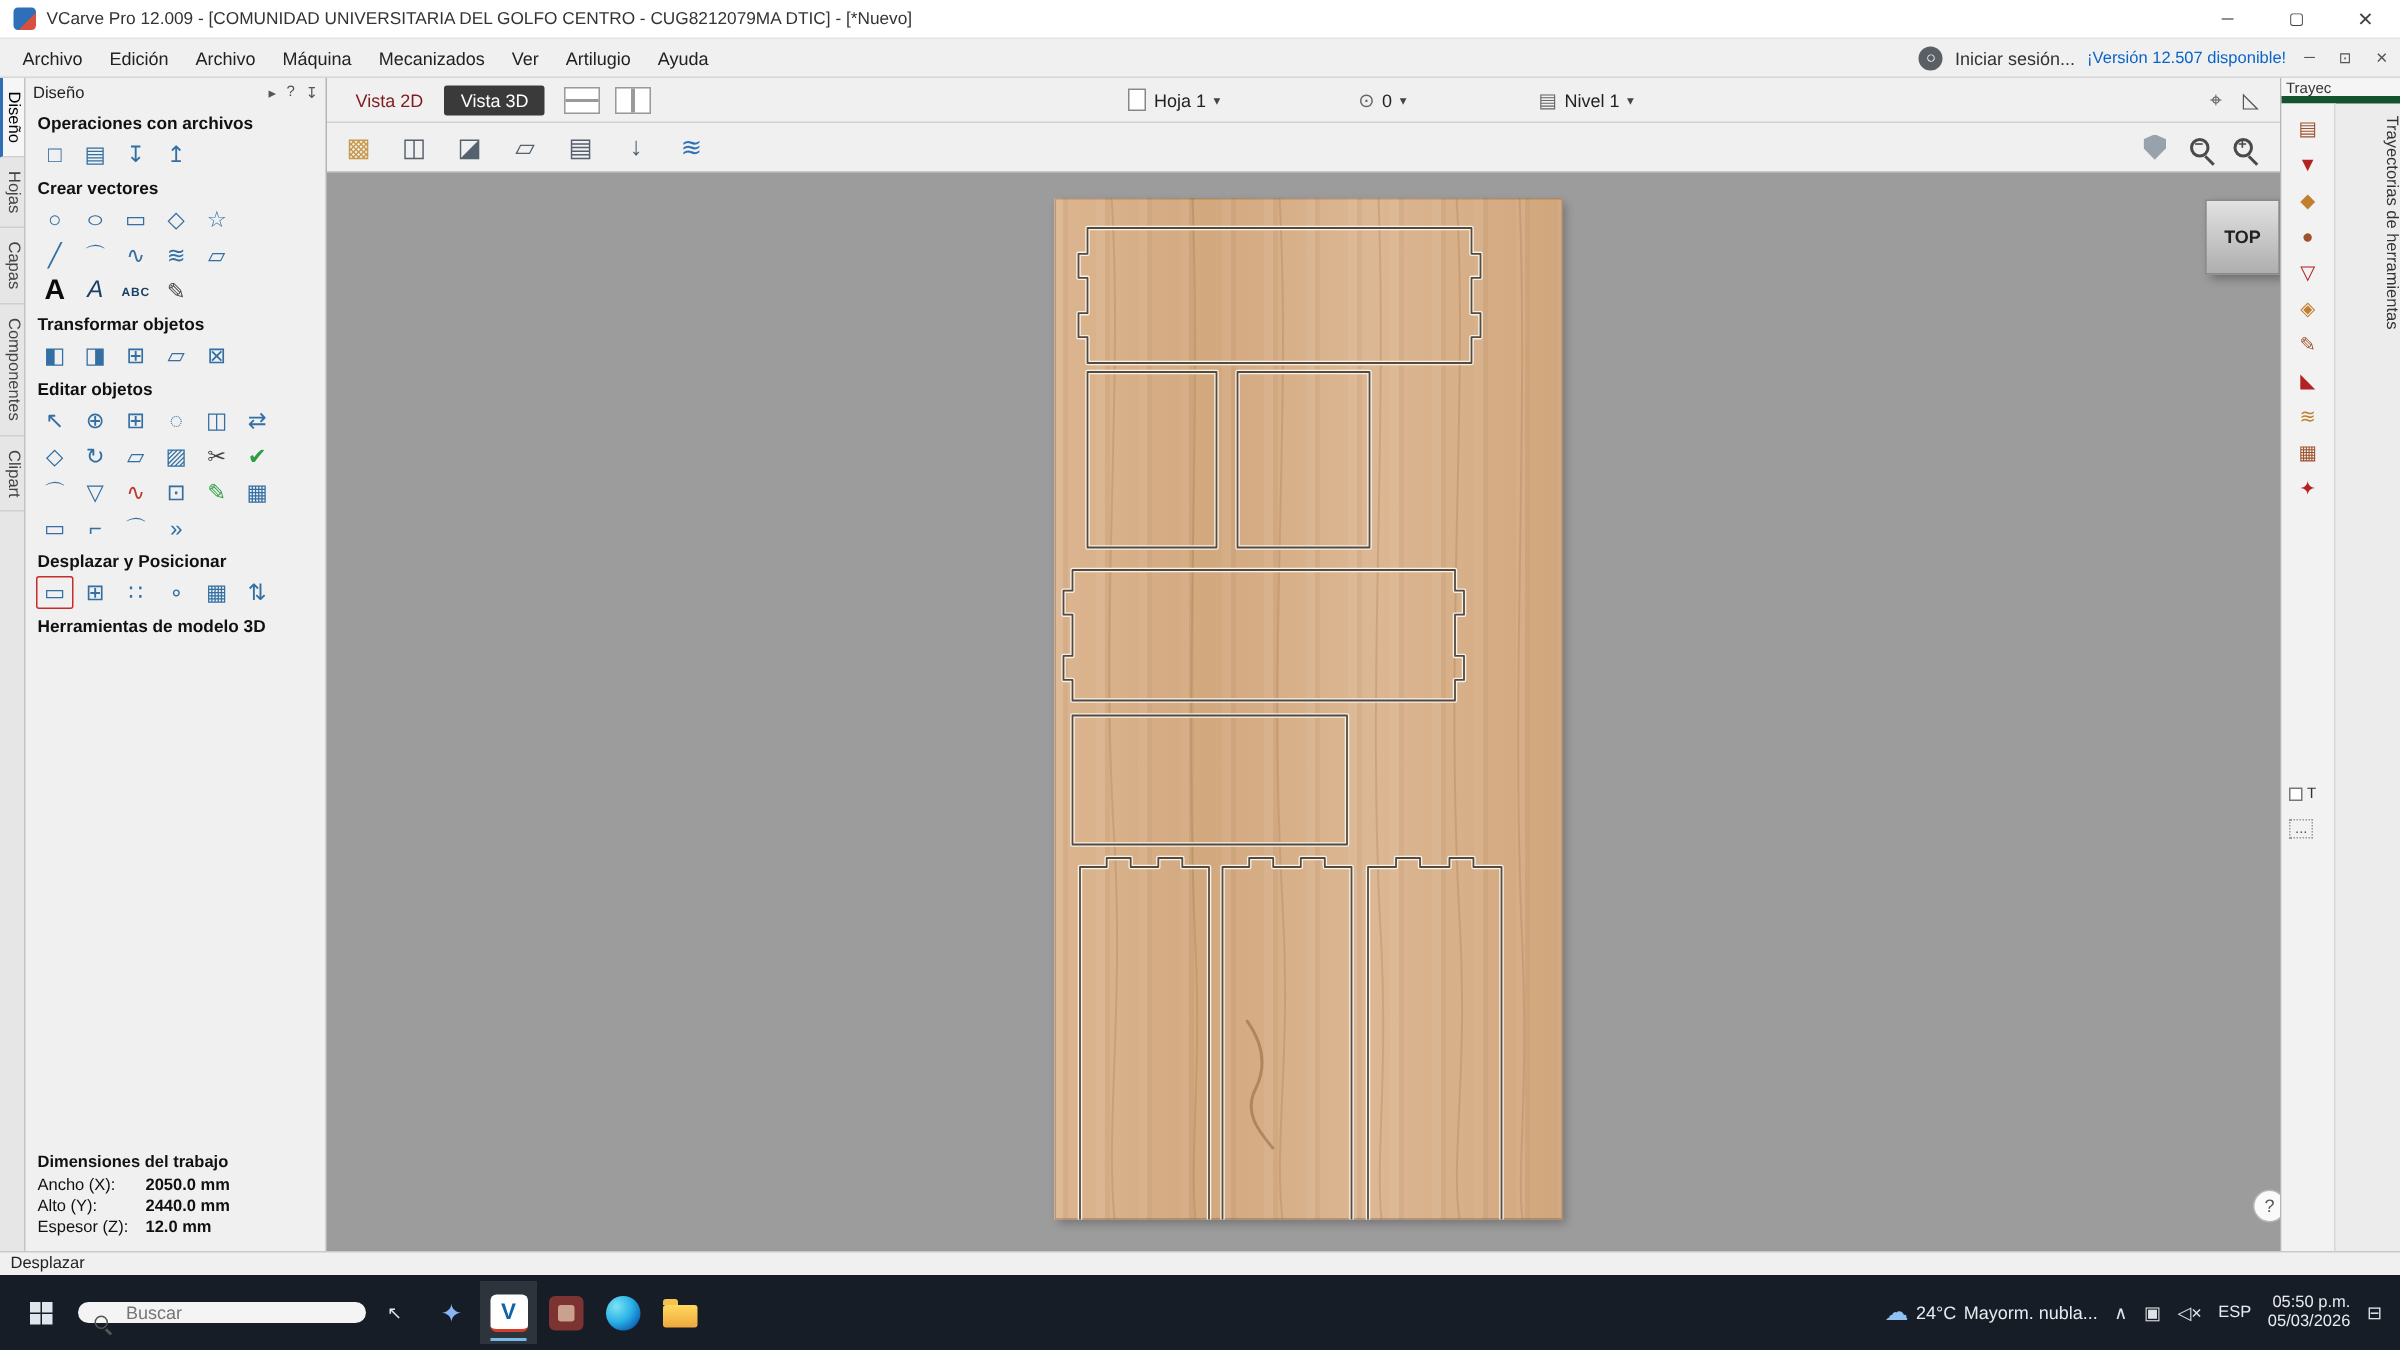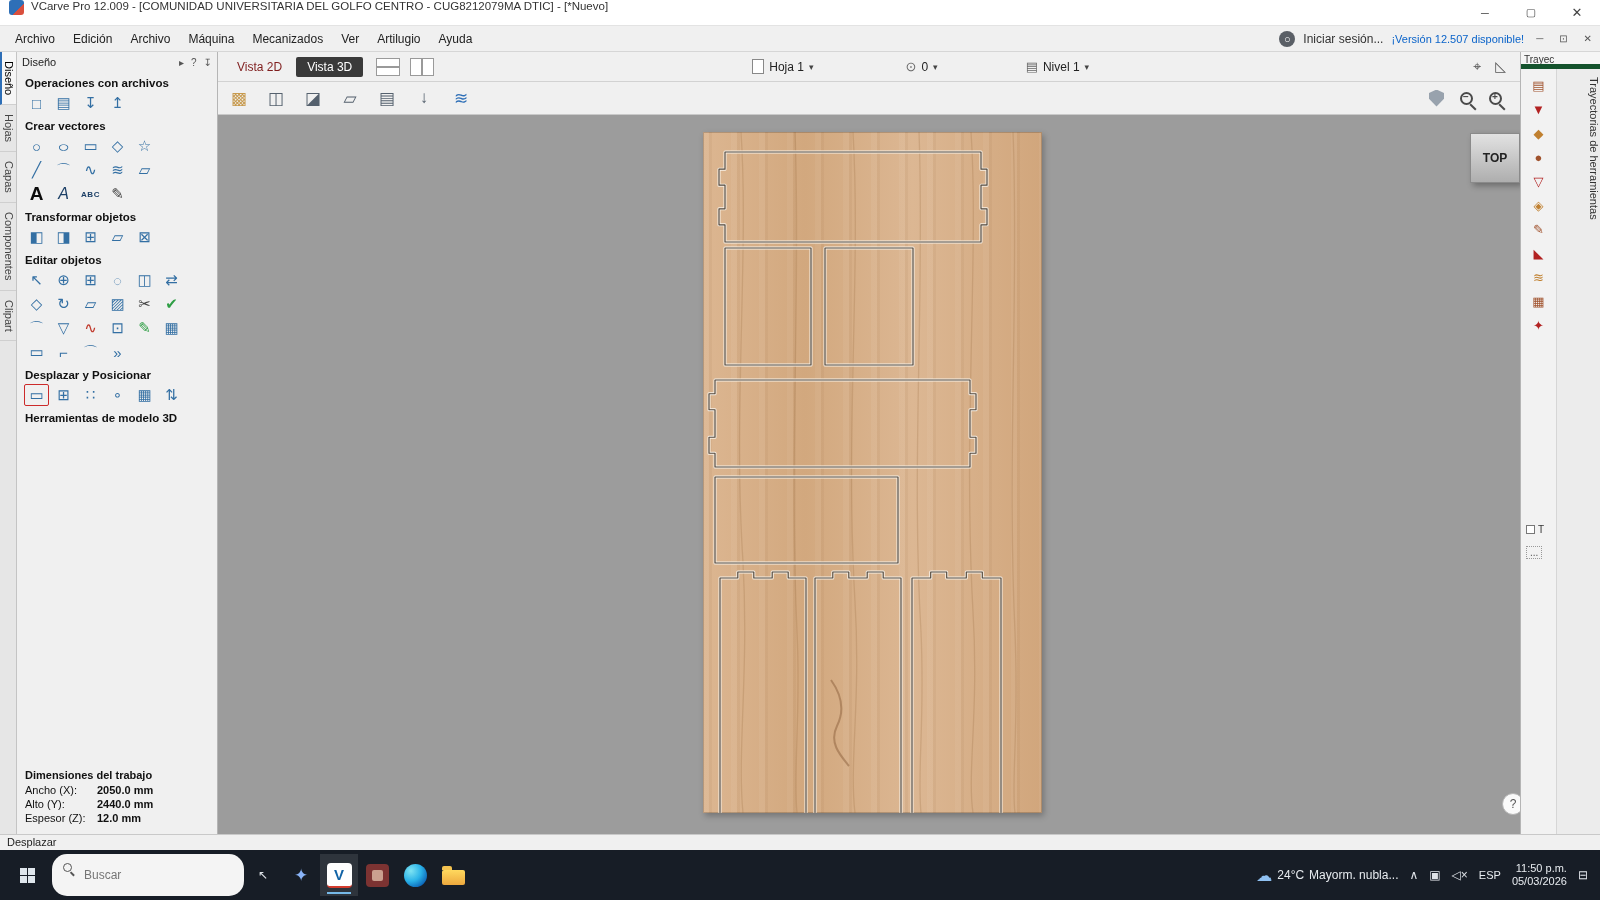--- a/index.html
+++ b/index.html
@@ -1,20 +1,20 @@
 <!DOCTYPE html>
 <html><head>
 <meta charset="utf-8">
 <style>
 *{margin:0;padding:0;box-sizing:border-box}
 html,body{width:1600px;height:900px;overflow:hidden}
 body{font-family:"Liberation Sans",sans-serif;font-size:12px;color:#222;background:#9c9c9c;position:relative}
 
 
-.titlebar{position:absolute;top:0;left:0;right:0;height:26px;background:#fff;border-bottom:1px solid #e3e3e3;display:flex;align-items:flex-start}
+.titlebar{position:absolute;top:0;left:0;right:0;height:26px;background:#fff;border-bottom:1px solid #e3e3e3;display:flex;align-items:center}
 .app-ico{width:15px;height:15px;margin:0 7px 0 9px;border-radius:3px;background:linear-gradient(135deg,#2e6fb7 62%,#d94f3d 62%)}
 .title-text{font-size:11.5px;color:#333;white-space:nowrap}
 .win-btns{margin-left:auto;display:flex;height:100%}
 .win-btn{width:46px;display:flex;align-items:center;justify-content:center;font-size:11px;color:#444}
 .win-btn.close{font-size:13px}
 
 
 .menubar{position:absolute;top:26px;left:0;right:0;height:26px;background:#f0f0f0;border-bottom:1px solid #d6d6d6;display:flex;align-items:center;padding-left:6px}
 .menu-item{padding:0 9px;line-height:26px;color:#222}
 .menubar-right{margin-left:auto;display:flex;align-items:center;gap:8px;padding-right:4px}
@@ -102,21 +102,21 @@
 
 
 .statusbar{position:absolute;left:0;right:0;bottom:50px;height:16px;background:#f0f0f0;border-top:1px solid #c9c9c9;font-size:11px;color:#222;padding-left:7px;line-height:15px}
 
 
 .taskbar{position:absolute;left:0;right:0;bottom:0;height:50px;background:#171d26;display:flex;align-items:center;padding:0 6px;color:#e7ebef}
 .tb-start{width:42px;height:100%;display:flex;align-items:center;justify-content:center}
 .win-logo{display:grid;grid-template-columns:7px 7px;grid-template-rows:7px 7px;gap:1px}
 .win-logo i{background:#dfe6ec}
 .search{position:relative;margin-left:4px}
-.search input{width:192px;height:42px;border:none;border-radius:15px;background:#f4f4f4;padding-left:32px;font-size:12px;color:#444;outline:none;font-family:"Liberation Sans",sans-serif}
+.search input{width:192px;height:14px;border:none;border-radius:15px;background:#f4f4f4;padding-left:32px;font-size:12px;color:#444;outline:none;font-family:"Liberation Sans",sans-serif}
 .smag{position:absolute;left:11px;top:9px;width:9px;height:9px;border:1.5px solid #555;border-radius:50%}
 .smag::after{content:"";position:absolute;right:-4px;bottom:-3px;width:5px;height:1.5px;background:#555;transform:rotate(45deg)}
 .tb-app{width:38px;height:42px;display:flex;align-items:center;justify-content:center;position:relative}
 .tb-app.active{background:rgba(255,255,255,.1)}
 .tb-app.active::after{content:"";position:absolute;bottom:2px;left:7px;right:7px;height:2px;background:#76b9e8}
 .cursor-g{color:#dfe3e8;font-size:12px}
 .copilot-g{color:#8ab4f8;font-size:17px}
 .vico{width:25px;height:25px;background:#fff;border-radius:4px;display:flex;align-items:center;justify-content:center;font-weight:bold;color:#1163a6;font-size:15px;border-bottom:2px solid #d43c2e}
 .mapp{width:23px;height:23px;border-radius:4px;background:#7c3332;position:relative}
 .mapp::after{content:"";position:absolute;inset:6px;background:#caa08f;border-radius:2px}
@@ -437,18 +437,18 @@
     <span class="weather">
       <span class="cloud-g">☁</span>
       <span class="w-temp">24°C</span>
       <span class="w-desc">Mayorm. nubla...</span>
     </span>
     <span class="tray-g">∧</span>
     <span class="tray-g">▣</span>
     <span class="tray-g">◁×</span>
     <span class="lang">ESP</span>
     <span class="clock">
-      <div>11:50 p.m.</div>
+      <div>05:50 p.m.</div>
       <div>05/03/2026</div>
     </span>
     <span class="tray-g">⊟</span>
   </span>
 </div>
 
 </body></html>

